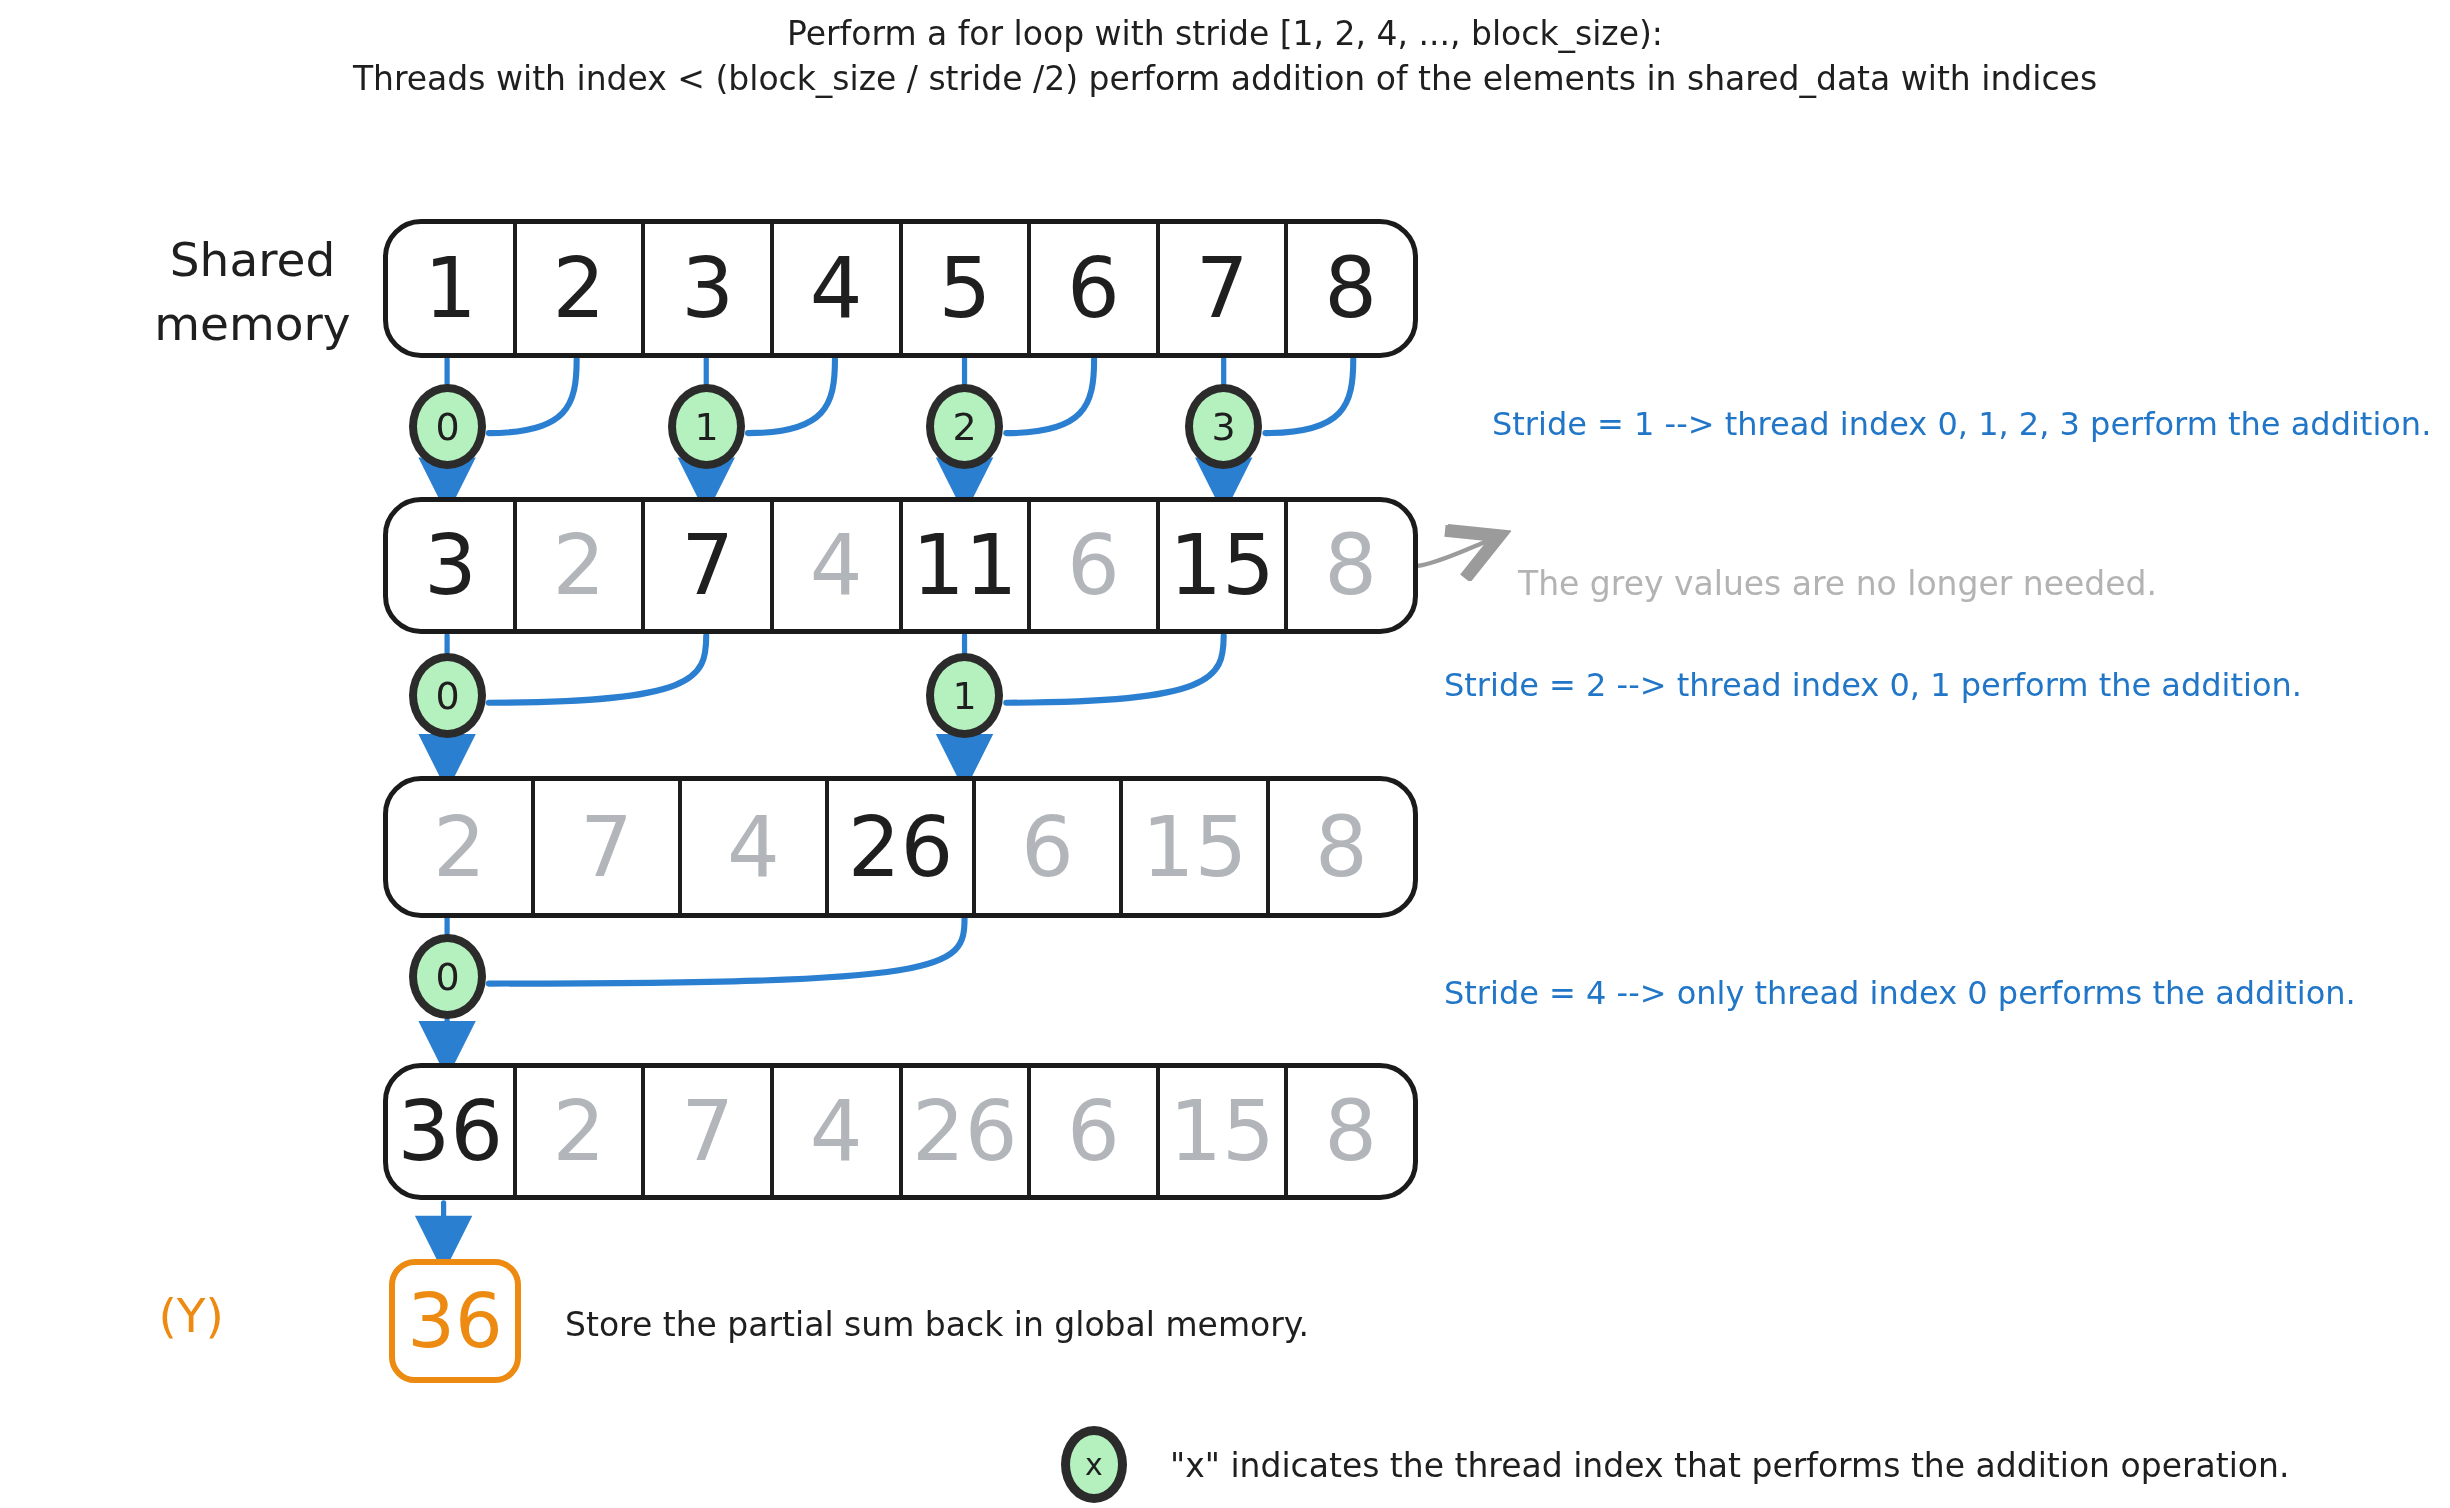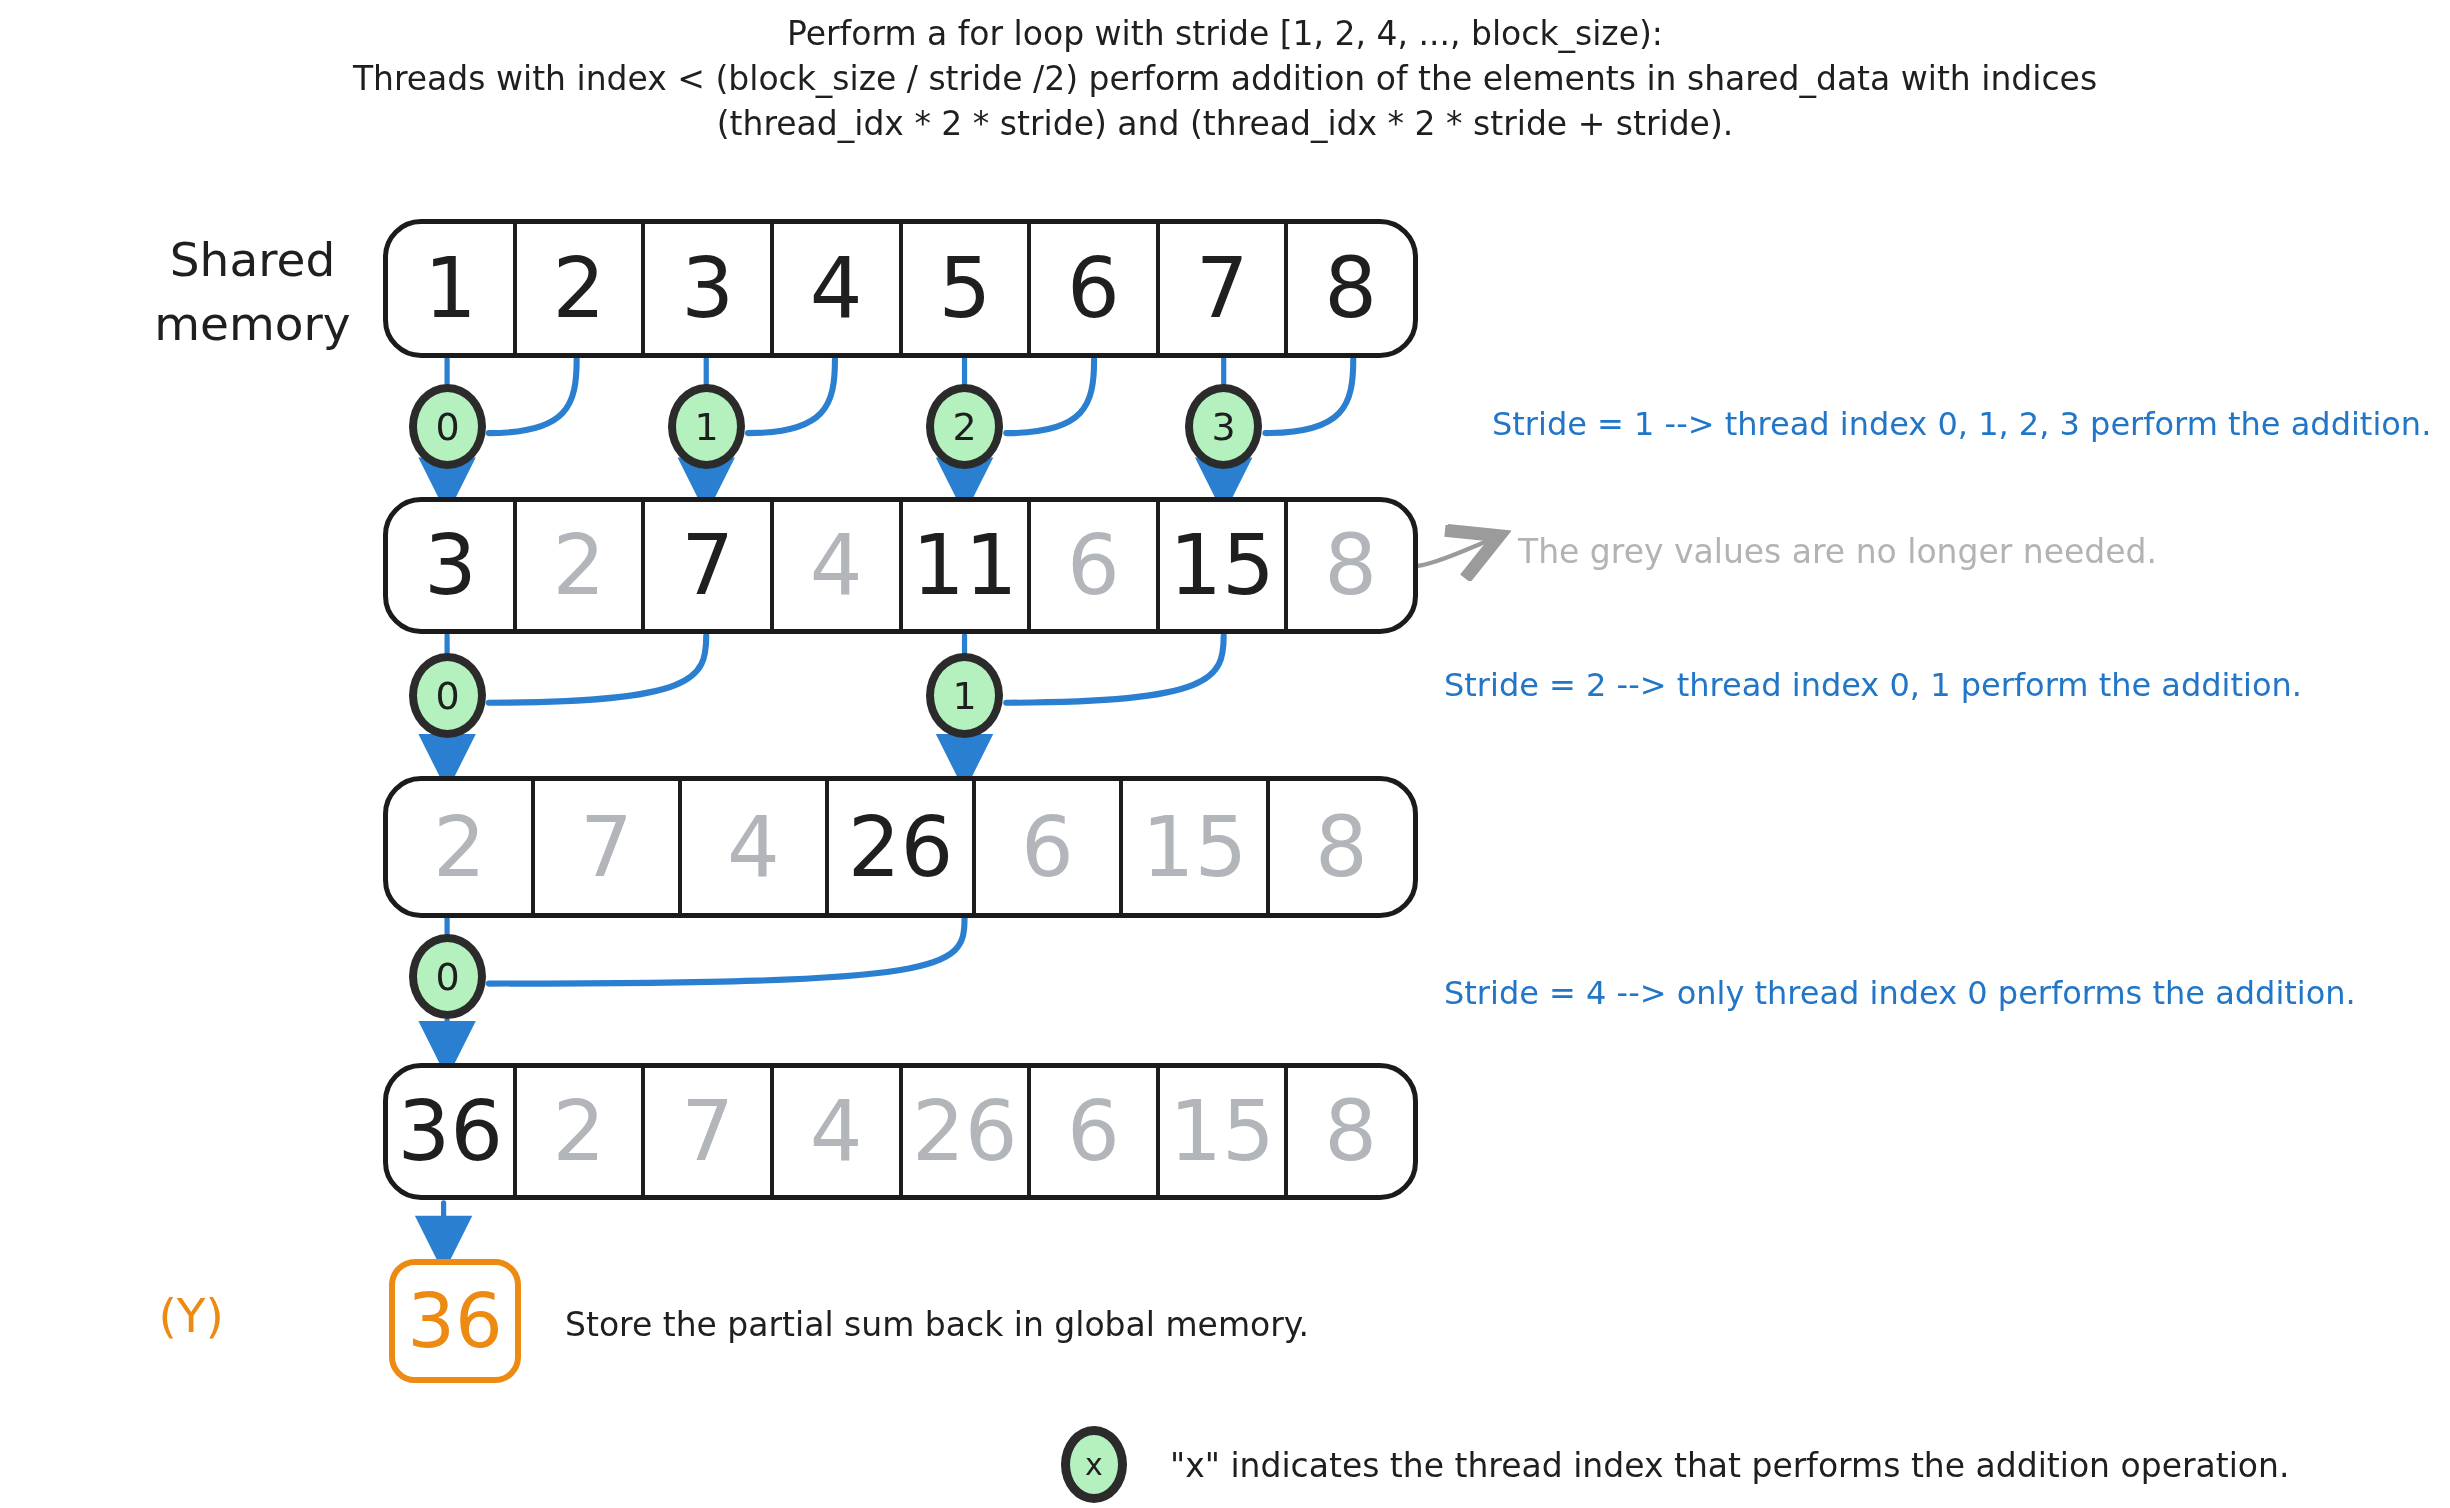--- a/index.html
+++ b/index.html
@@ -24,21 +24,21 @@
   .num.muted{color:#b2b6ba;}
   
   .tcircle{
     box-sizing:border-box; width:77px; height:85px; border:8.7px solid #2b2b2b; border-radius:50%;
     background:#b5f1bf; display:flex; align-items:center; justify-content:center;
     font-size:38px; color:#1f1f1f;
   }
   .tcircle.small{width:66px; height:77px; border-width:9.6px; font-size:30px;}
   
   .blue-note{font-size:32px; color:#2176c7; white-space:nowrap;}
-  .grey-note{font-size:33px; color:#b3b3b3; white-space:nowrap;}
+  .grey-note{font-size:33px; color:#b3b3b3; white-space:nowrap;margin-top:32px;}
   .ink-note{font-size:33px; color:#1f1f1f; white-space:nowrap;}
   
   .gbox{
     left:389px; top:1259px; width:132px; height:124px; box-sizing:border-box;
     border:6px solid #ec8a11; border-radius:26px; background:#ffffff;
     display:flex; align-items:center; justify-content:center;
   }
   .gbox .gval{font-size:75px; color:#ec8a11;}
   svg.overlay{position:absolute; left:0; top:0; pointer-events:none;}
 </style>
@@ -87,21 +87,20 @@
       <path d="M514 1173 L514 1210" stroke-width="6" marker-end="url(#arrowBlue)"></path>
     </g>
 
     <path d="M510 1383 L510 1434" stroke="#2b7fd0" stroke-width="6" fill="none" stroke-linecap="round" marker-end="url(#arrowBlue)"></path>
 
     <path d="M1570 649 C1625 662 1660 643 1710 622" stroke="#9b9b9b" stroke-width="5" fill="none" stroke-linecap="round" marker-end="url(#arrowGrey)"></path>
   </svg>
 
   <div class="abs title-line" style="top:14px;">Perform a for loop with stride [1, 2, 4, ..., block_size):</div>
   <div class="abs title-line" style="top:59px;">Threads with index &lt; (block_size / stride /2) perform addition of the elements in shared_data with indices</div>
-  <div class="abs title-line" style="top:104px;">(thread_idx * 2 * stride) and (thread_idx * 2 * stride + stride).</div>
 
   <div class="abs side-label" style="left:122px; top:228px; width:261px;">
     <div>Shared</div>
     <div>memory</div>
   </div>
 
   <div class="abs array" style="top:219px; height:139px;">
     <div class="cell">
         <span class="num">1</span>
       </div>

